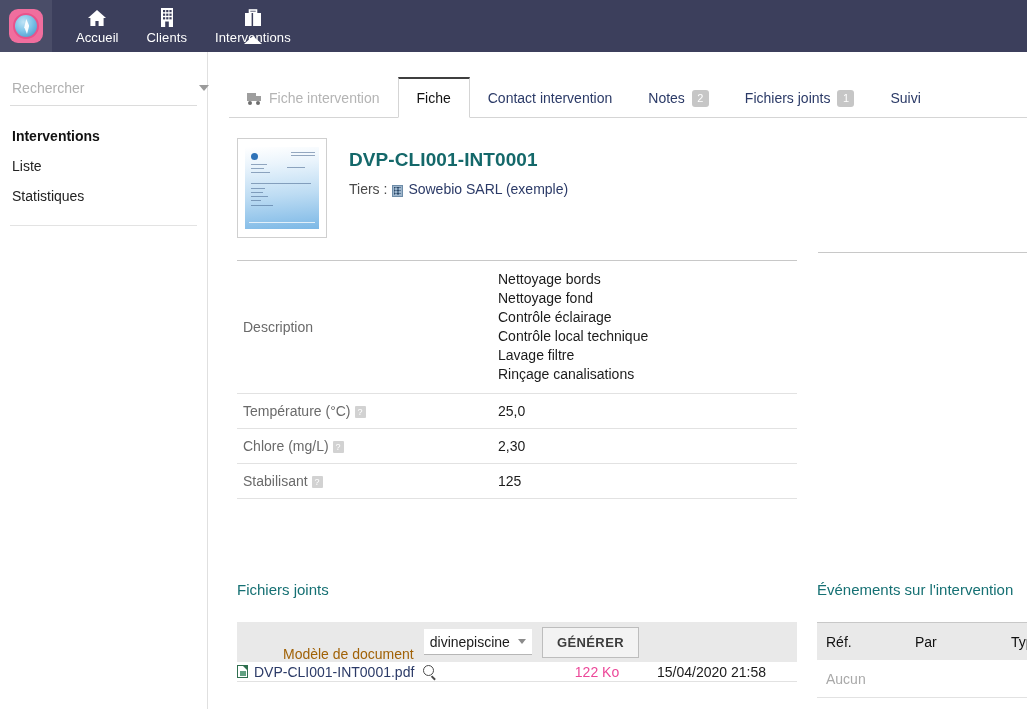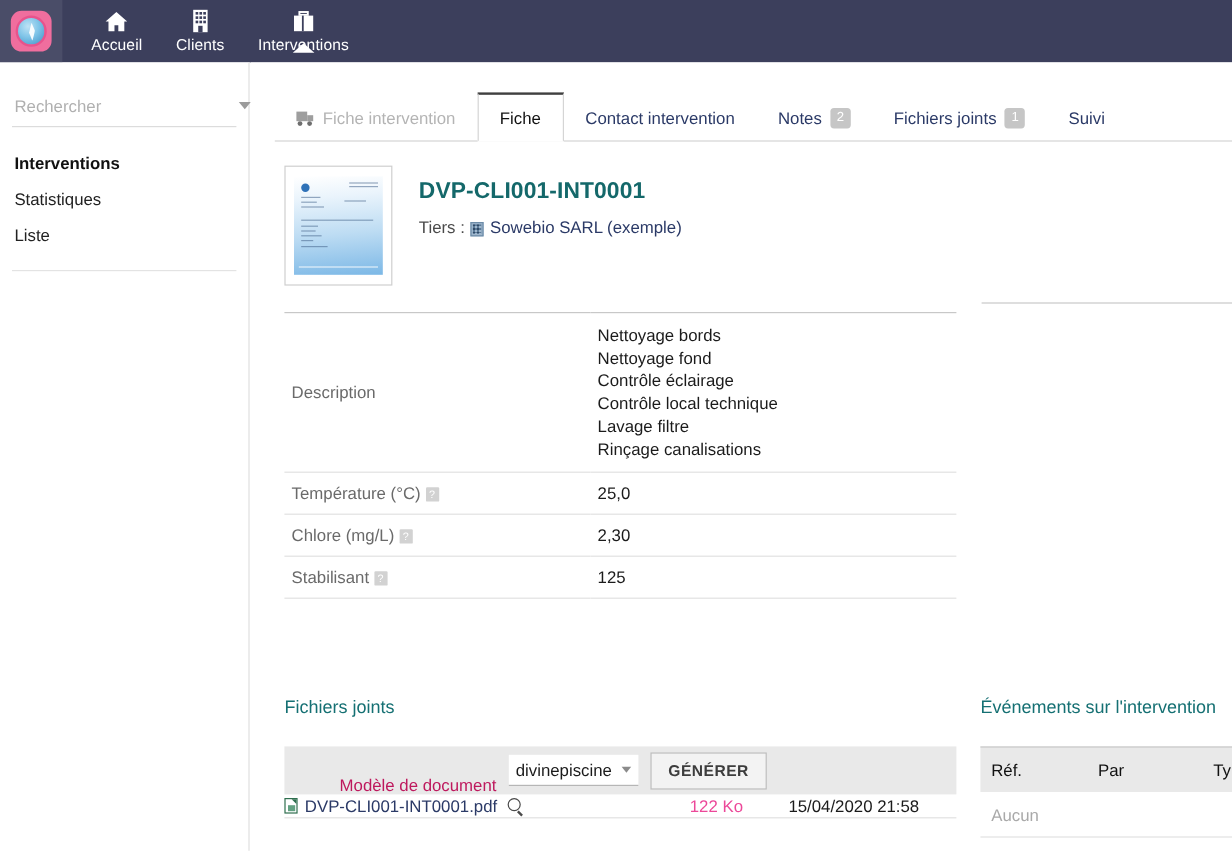--- a/index.html
+++ b/index.html
@@ -221,21 +221,21 @@
   .files-sect { position: absolute; left: 237px; top: 580px; width: 560px; }
   .events-sect { position: absolute; left: 817px; top: 580px; width: 260px; }
 
   .gen-bar {
     margin-top: 22px; height: 40px;
     background: #e9e9e9;
     display: flex; align-items: center; justify-content: flex-end;
     padding-right: 158px;
     gap: 10px;
   }
-  .gen-label { font-size: 14px; color: #be185d; margin-top: 23px; }
+  .gen-label { font-size: 14px; color: #a16207; margin-top: 23px; }
   .select-box {
     display: flex; align-items: center; gap: 8px;
     background: #fff; border: none; border-bottom: 1px solid #b6b6b6;
     height: 26px; padding: 0 6px; font-size: 14px; color: #1b1b1b; cursor: pointer;
   }
   .select-caret {
     width: 0; height: 0;
     border-left: 4px solid transparent;
     border-right: 4px solid transparent;
     border-top: 5px solid #8b8b8b;
@@ -350,22 +350,22 @@
   </div>
 </div>
 
 <div class="sidebar">
   <div class="search-row">
     <input class="search-input" type="text" placeholder="Rechercher" style="">
     <span class="caret-down"></span>
   </div>
   <div class="side-menu">
     <div class="side-title">Interventions</div>
+    <div class="side-link">Liste</div>
     <div class="side-link">Statistiques</div>
-    <div class="side-link">Liste</div>
     <div class="side-sep"></div>
   </div>
 </div>
 
 <div class="main">
 
   <div class="tabstrip">
     <div class="tab disabled">
       <span class="icon-truck">
         <span class="body"></span>

